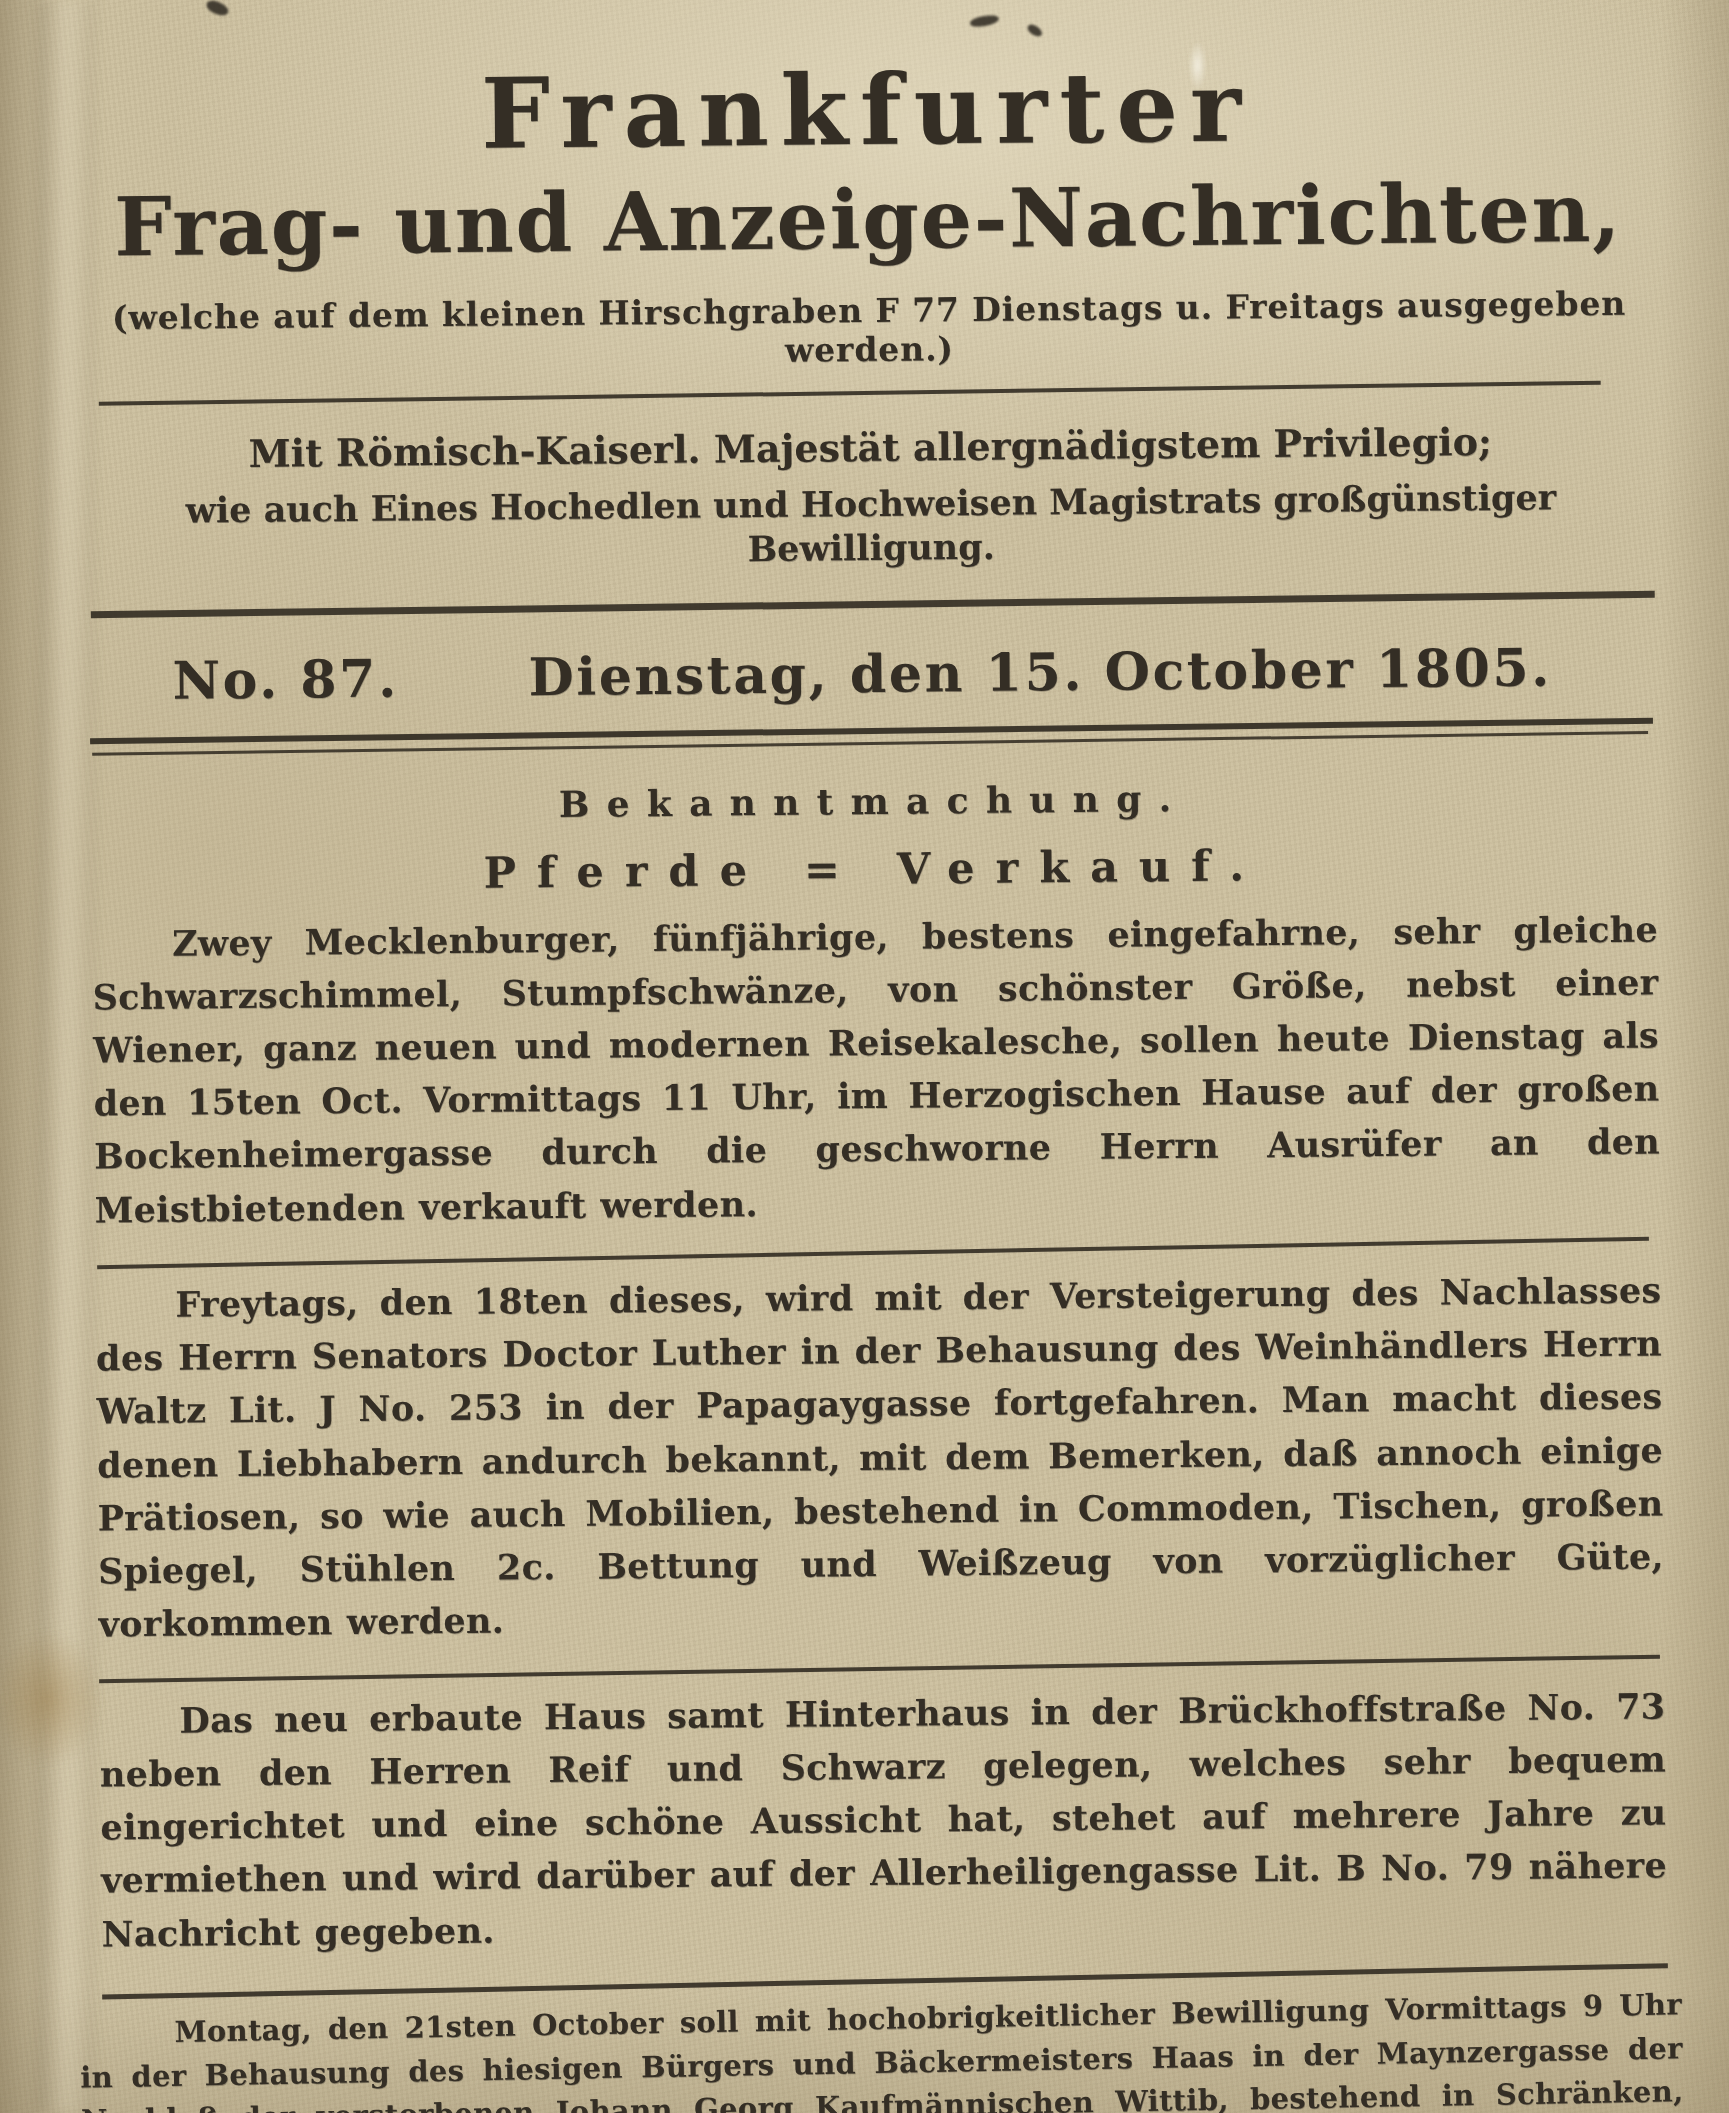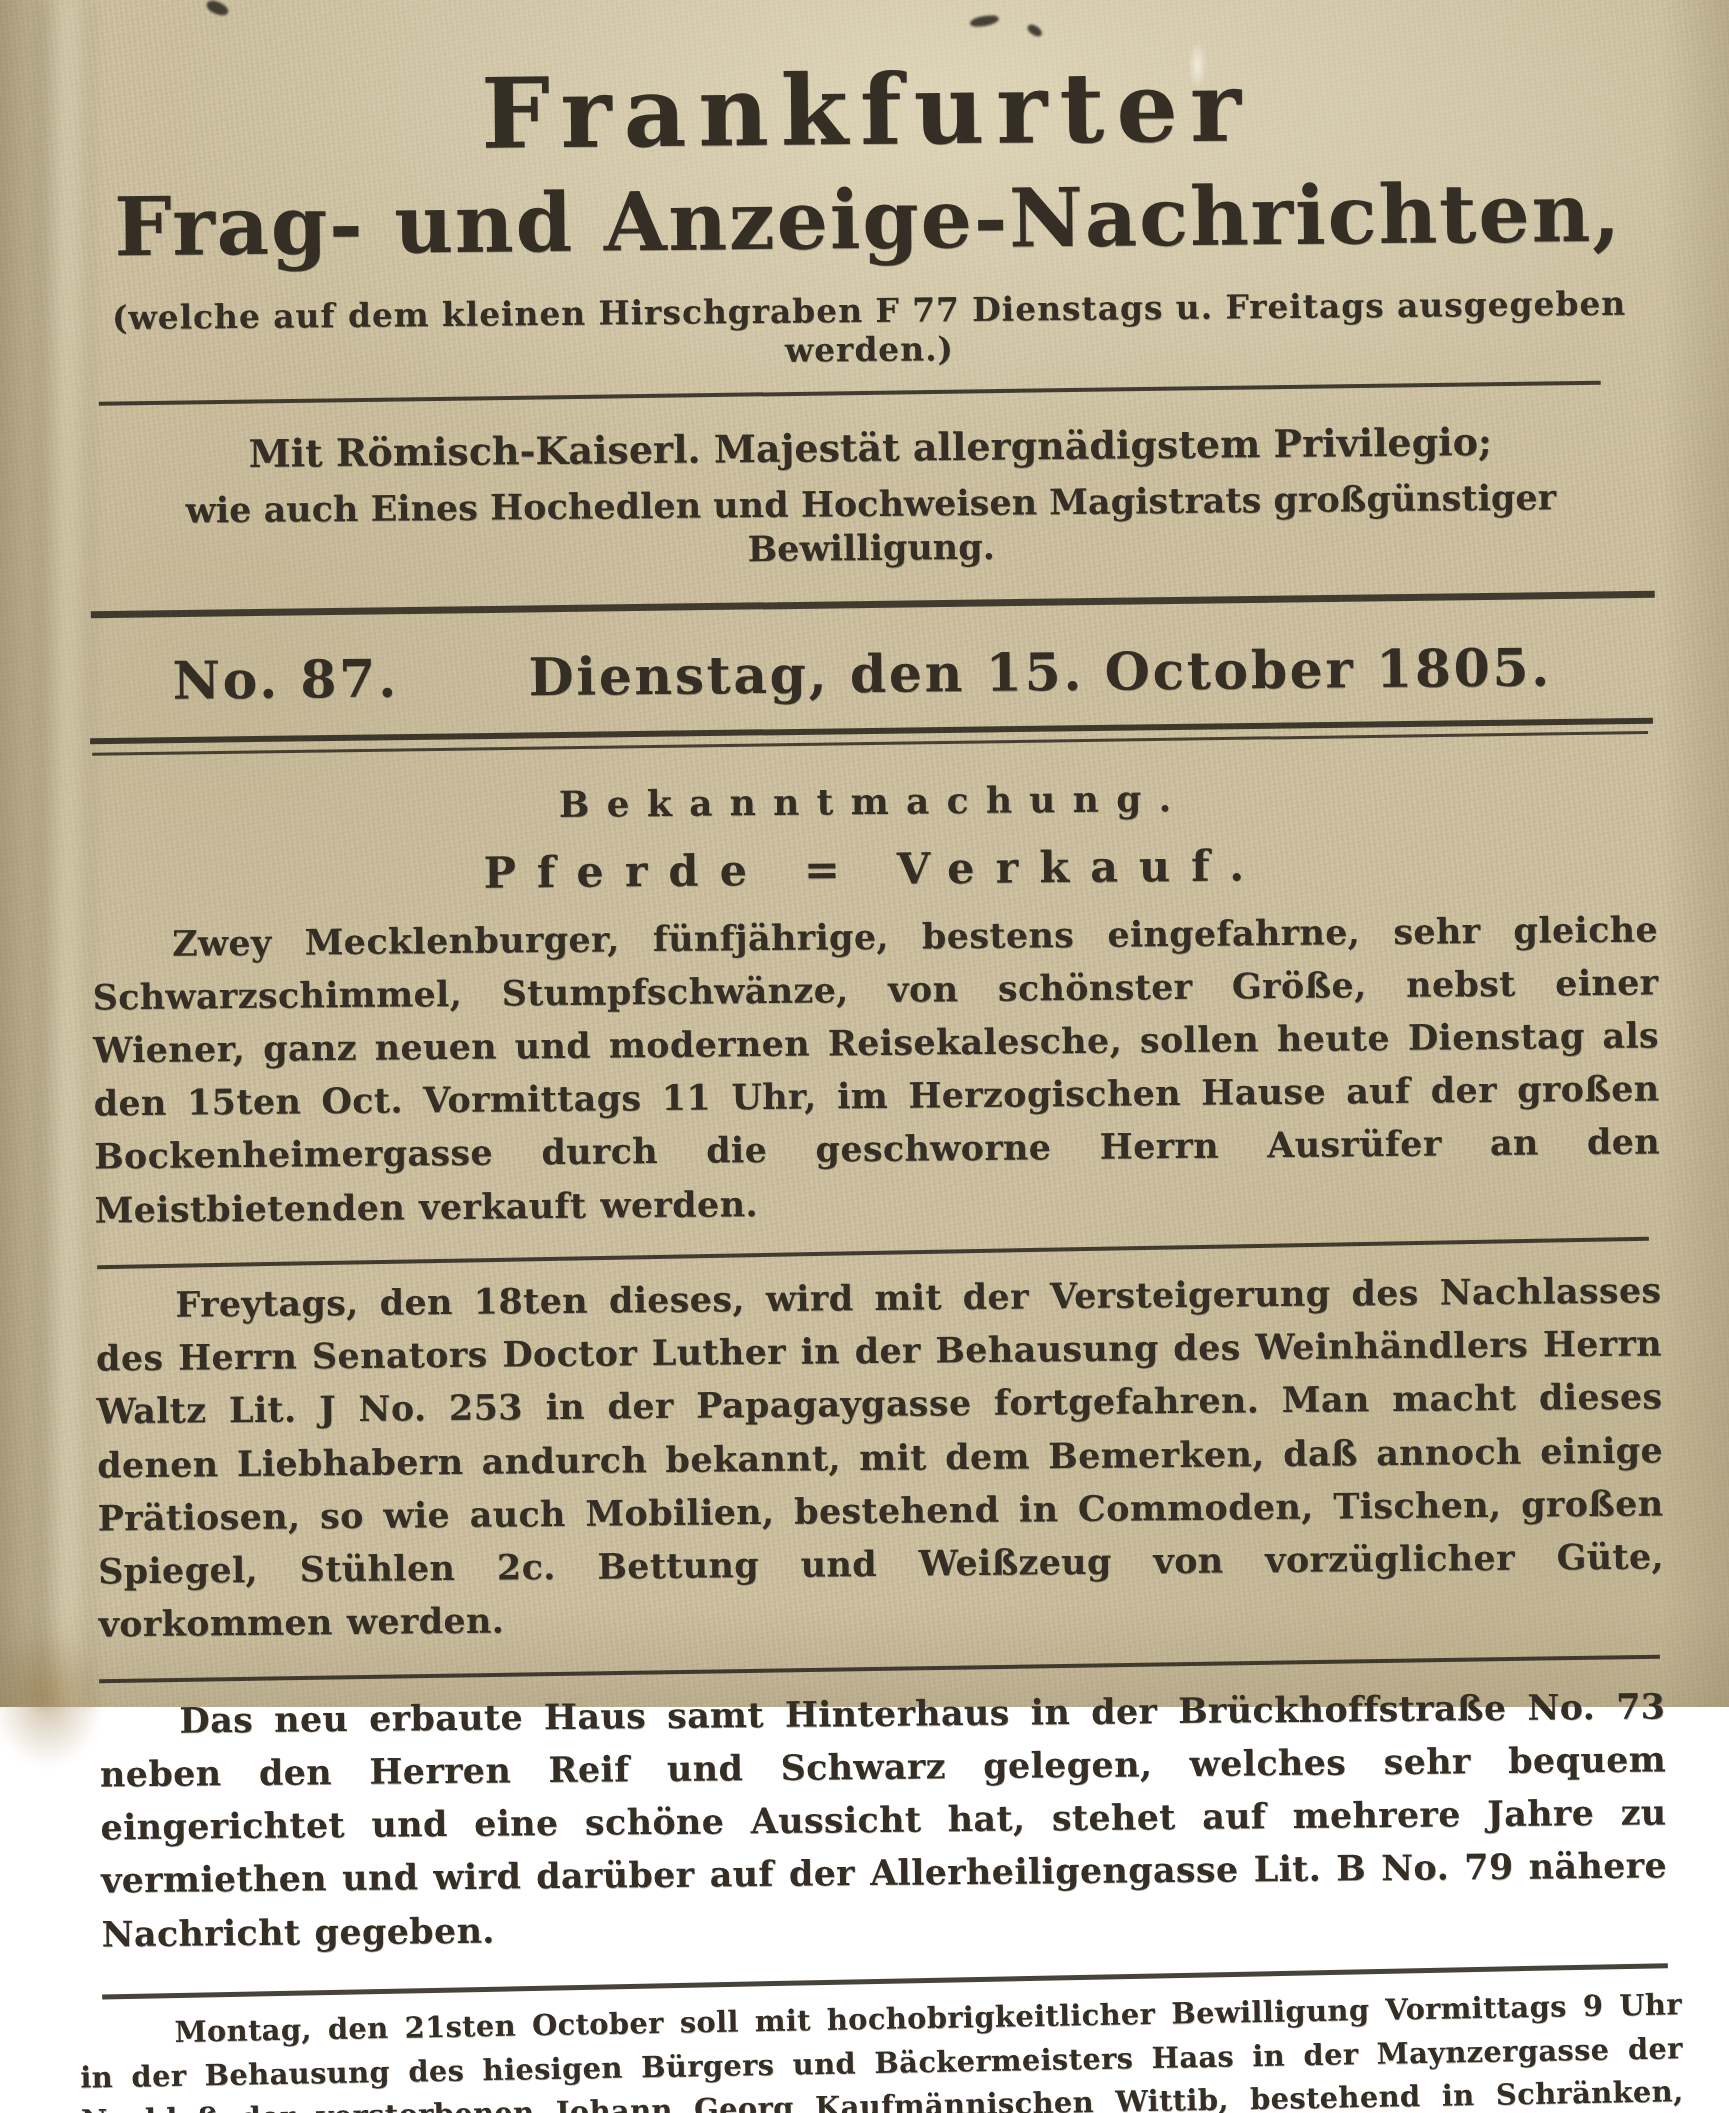--- a/index.html
+++ b/index.html
@@ -10,21 +10,21 @@
     overflow: hidden;
   }
   body {
     font-family: "DejaVu Serif", "Liberation Serif", serif;
     color: #342e25;
   }
   
   .page {
     position: relative;
     width: 1729px;
-    height: 1707px;
+    height: 2113px;
     background:
       radial-gradient(1124px 562px at 55% 6%, rgba(238,230,206,0.55), rgba(238,230,206,0) 70%),
       radial-gradient(778px 605px at 12% 40%, rgba(174,158,122,0.22), rgba(174,158,122,0) 70%),
       radial-gradient(951px 692px at 92% 88%, rgba(168,152,116,0.30), rgba(168,152,116,0) 72%),
       radial-gradient(605px 432px at 85% 12%, rgba(214,204,176,0.35), rgba(214,204,176,0) 70%),
       linear-gradient(90deg, rgba(108,92,62,0.38) 0%, rgba(108,92,62,0) 3.5%, rgba(108,92,62,0) 96%, rgba(108,92,62,0.22) 100%),
       linear-gradient(0deg, rgba(120,104,72,0.20) 0%, rgba(120,104,72,0) 6%),
       repeating-linear-gradient(84deg, rgba(118,102,74,0.055) 0 2.6px, rgba(226,216,188,0.06) 2.6px 5.2px),
       repeating-linear-gradient(-8deg, rgba(118,102,74,0.05) 0 1.7px, rgba(118,102,74,0) 1.7px 4.3px),
       #cdc1a1;

